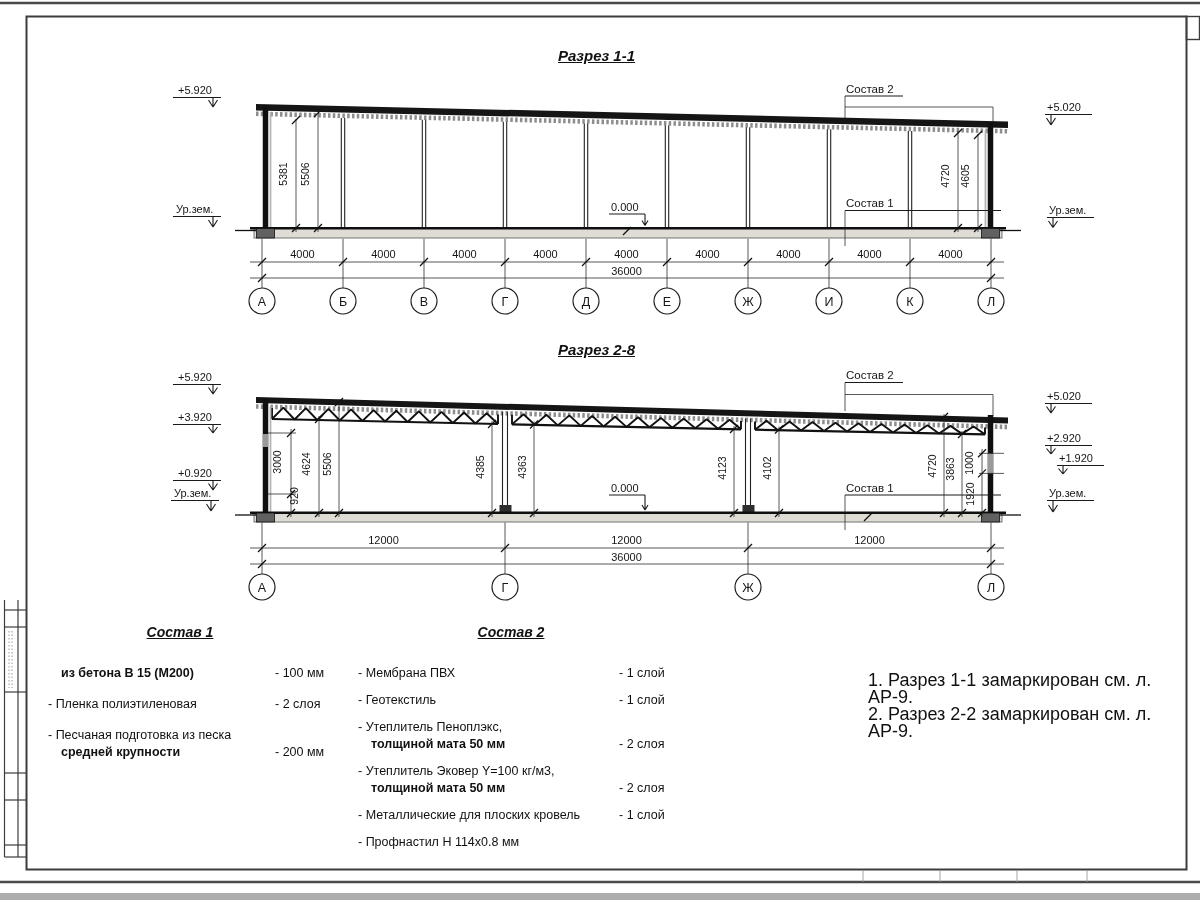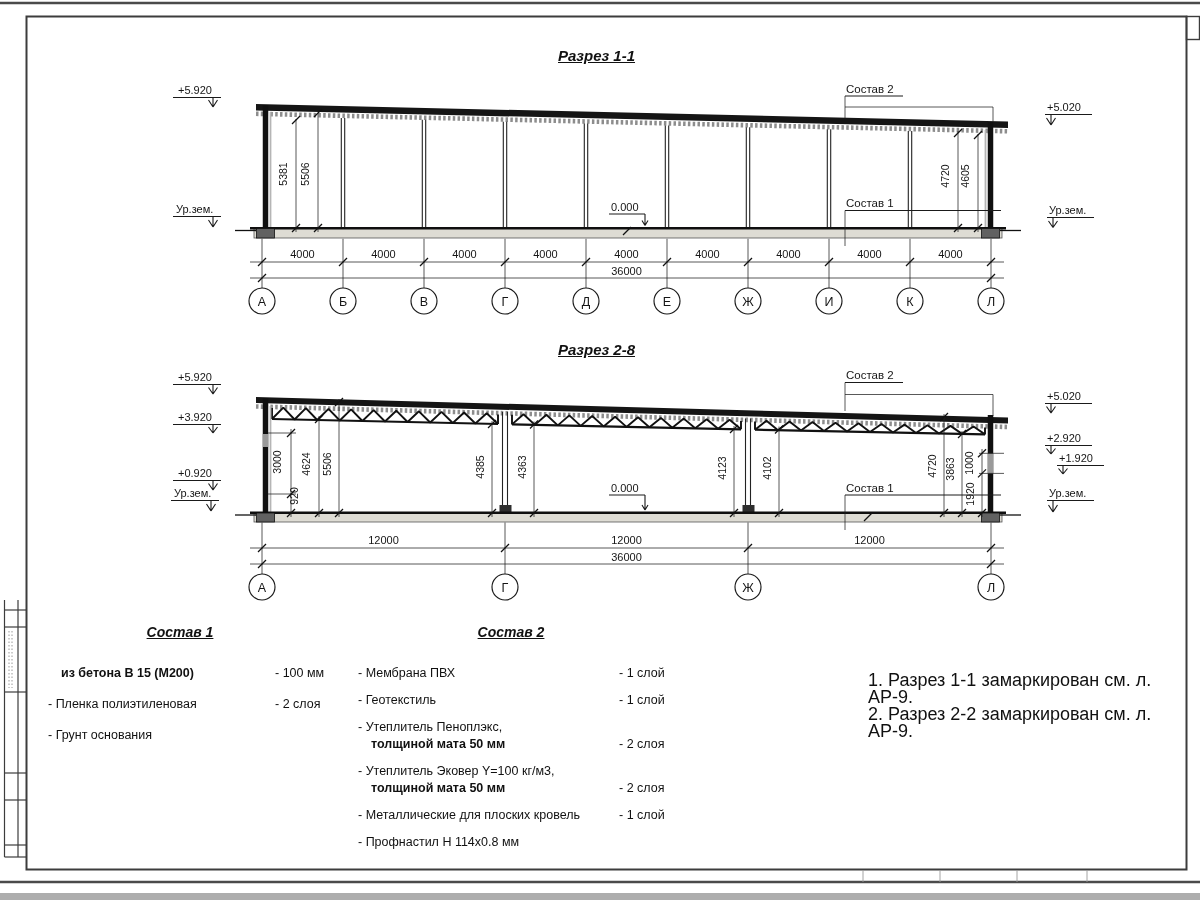--- a/index.html
+++ b/index.html
@@ -390,22 +390,23 @@
   <div class="comp-title" style="width:264px;">Состав 1</div>
   <div class="item">
     <div class="l2">из бетона В 15 (М200)</div>
     <span class="q">- 100 мм</span>
   </div>
   <div class="item">
     <div>- Пленка полиэтиленовая</div>
     <span class="q">-  2 слоя</span>
   </div>
   <div class="item">
-    <div>- Грунт основания</div>
-    <span class="q"></span>
+    <div>- Песчаная подготовка из песка</div>
+    <div class="l2">средней крупности</div>
+    <span class="q">- 200 мм</span>
   </div>
 </div>
 
 <div class="comp c2" style="left:358px;top:624px;width:310px;">
   <div class="comp-title" style="width:306px;">Состав 2</div>
   <div class="item">
     <div>- Мембрана ПВХ</div>
     <span class="q">- 1 слой</span>
   </div>
   <div class="item">

